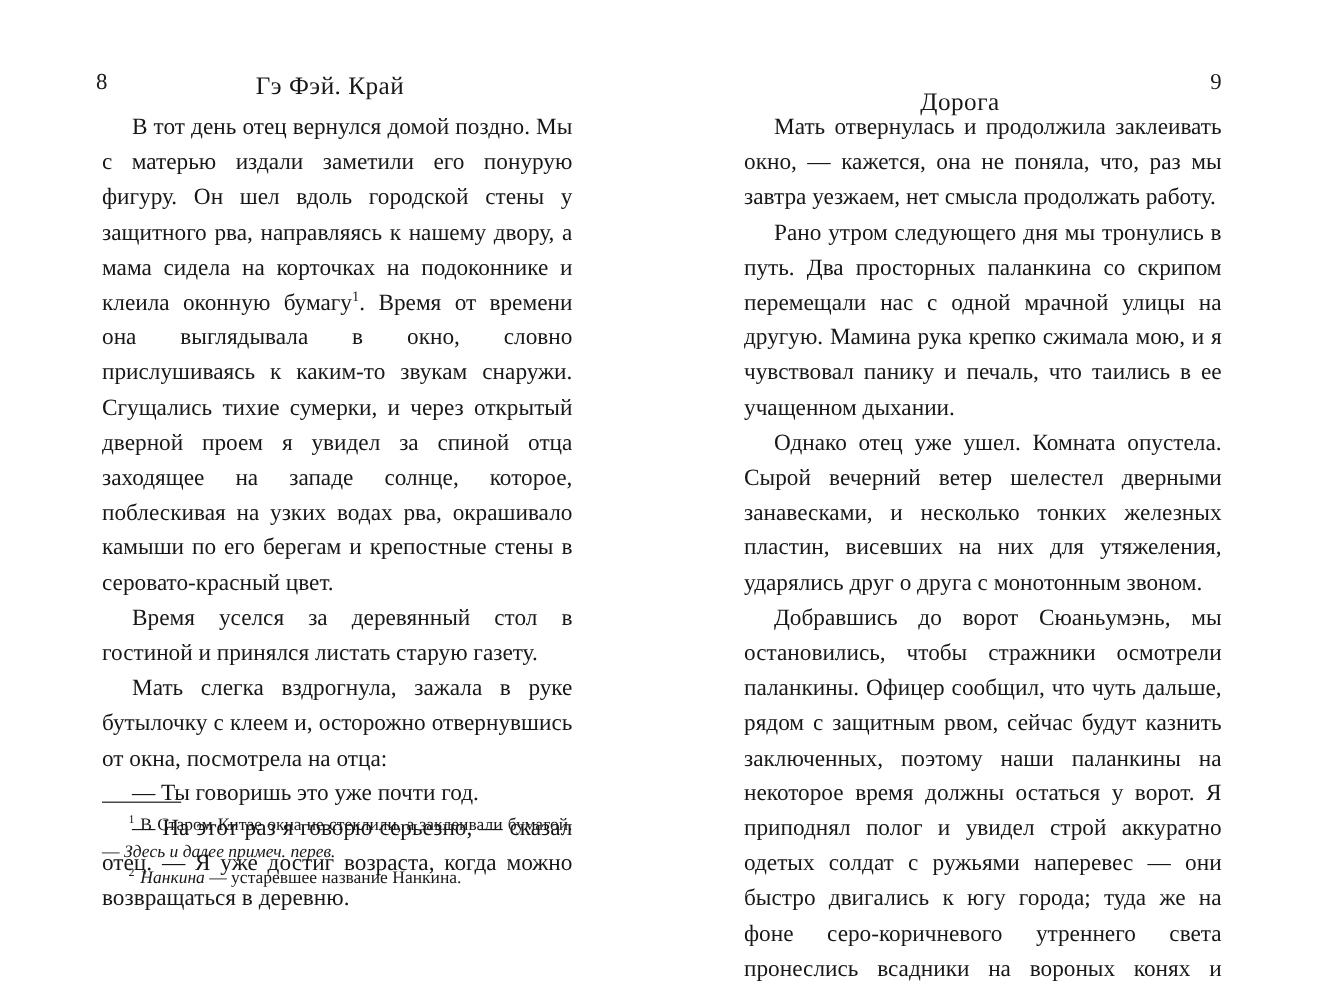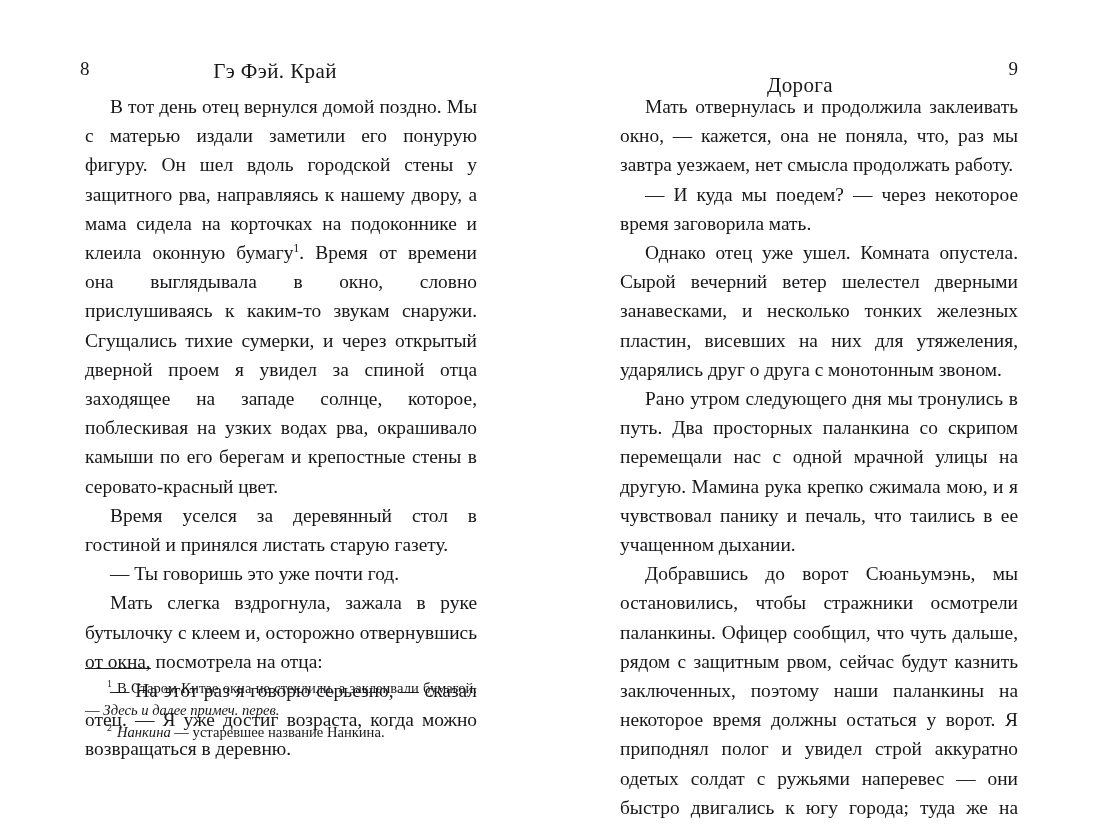--- a/index.html
+++ b/index.html
@@ -123,23 +123,23 @@
 
     <div class="running-head title-head">Гэ Фэй. Край</div>
 
     <div class="textblock">
 
       <p><span>В тот день отец вернулся домой поздно. Мы с матерью издали заметили его понурую фигуру. Он шел вдоль городской стены у защитного рва, направляясь к нашему двору, а мама сидела на корточках на подоконнике и клеила оконную бумагу</span><sup>1</sup><span>. Время от времени она выглядывала в окно, словно прислушиваясь к каким-то звукам снаружи. Сгущались тихие сумерки, и через открытый дверной проем я увидел за спиной отца заходящее на западе солнце, которое, поблескивая на узких водах рва, окрашивало камыши по его берегам и крепостные стены в серовато-красный цвет.</span></p>
 
       <p><span>Время уселся за деревянный стол в гостиной и принялся листать старую газету.</span></p>
 
 
+      <p><span>Мать слегка вздрогнула, зажала в руке бутылочку с клеем и, осторожно отвернувшись от окна, посмотрела на отца:</span></p>
+
       <p><span>— Ты говоришь это уже почти год.</span></p>
-
-      <p><span>Мать слегка вздрогнула, зажала в руке бутылочку с клеем и, осторожно отвернувшись от окна, посмотрела на отца:</span></p>
 
       <p><span>— На этот раз я говорю серьезно, — сказал отец. — Я уже достиг возраста, когда можно возвращаться в деревню.</span></p>
 
       <p></p>
 
     </div>
 
     <div class="footnotes">
       <div class="fn-rule"></div>
 
@@ -153,25 +153,24 @@
   <div class="page right">
 
     <div class="running-head title-head">Дорога</div>
 
     <div class="folio">9</div>
 
     <div class="textblock">
 
       <p><span>Мать отвернулась и продолжила заклеивать окно, — кажется, она не поняла, что, раз мы завтра уезжаем, нет смысла продолжать работу.</span></p>
 
-      <p><span>— И куда мы поедем? — через некоторое время заговорила мать.</span></p>
+
+      <p><span>Рано утром следующего дня мы тронулись в путь. Два просторных паланкина со скрипом перемещали нас с одной мрачной улицы на другую. Мамина рука крепко сжимала мою, и я чувствовал панику и печаль, что таились в ее учащенном дыхании.</span></p>
 
       <p><span>Однако отец уже ушел. Комната опустела. Сырой вечерний ветер шелестел дверными занавесками, и несколько тонких железных пластин, висевших на них для утяжеления, ударялись друг о друга с монотонным звоном.</span></p>
-
-      <p><span>Рано утром следующего дня мы тронулись в путь. Два просторных паланкина со скрипом перемещали нас с одной мрачной улицы на другую. Мамина рука крепко сжимала мою, и я чувствовал панику и печаль, что таились в ее учащенном дыхании.</span></p>
 
       <p><span>Добравшись до ворот Сюаньумэнь, мы остановились, чтобы стражники осмотрели паланкины. Офицер сообщил, что чуть дальше, рядом с защитным рвом, сейчас будут казнить заключенных, поэтому наши паланкины на некоторое время должны остаться у ворот. Я приподнял полог и увидел строй аккуратно одетых солдат с ружьями наперевес — они быстро двигались к югу города; туда же на фоне серо-коричневого утреннего света пронеслись всадники на вороных конях и исчезли за углом.</span></p>
 
     </div>
 
   </div>
 
 </div>
 
 </body></html>

